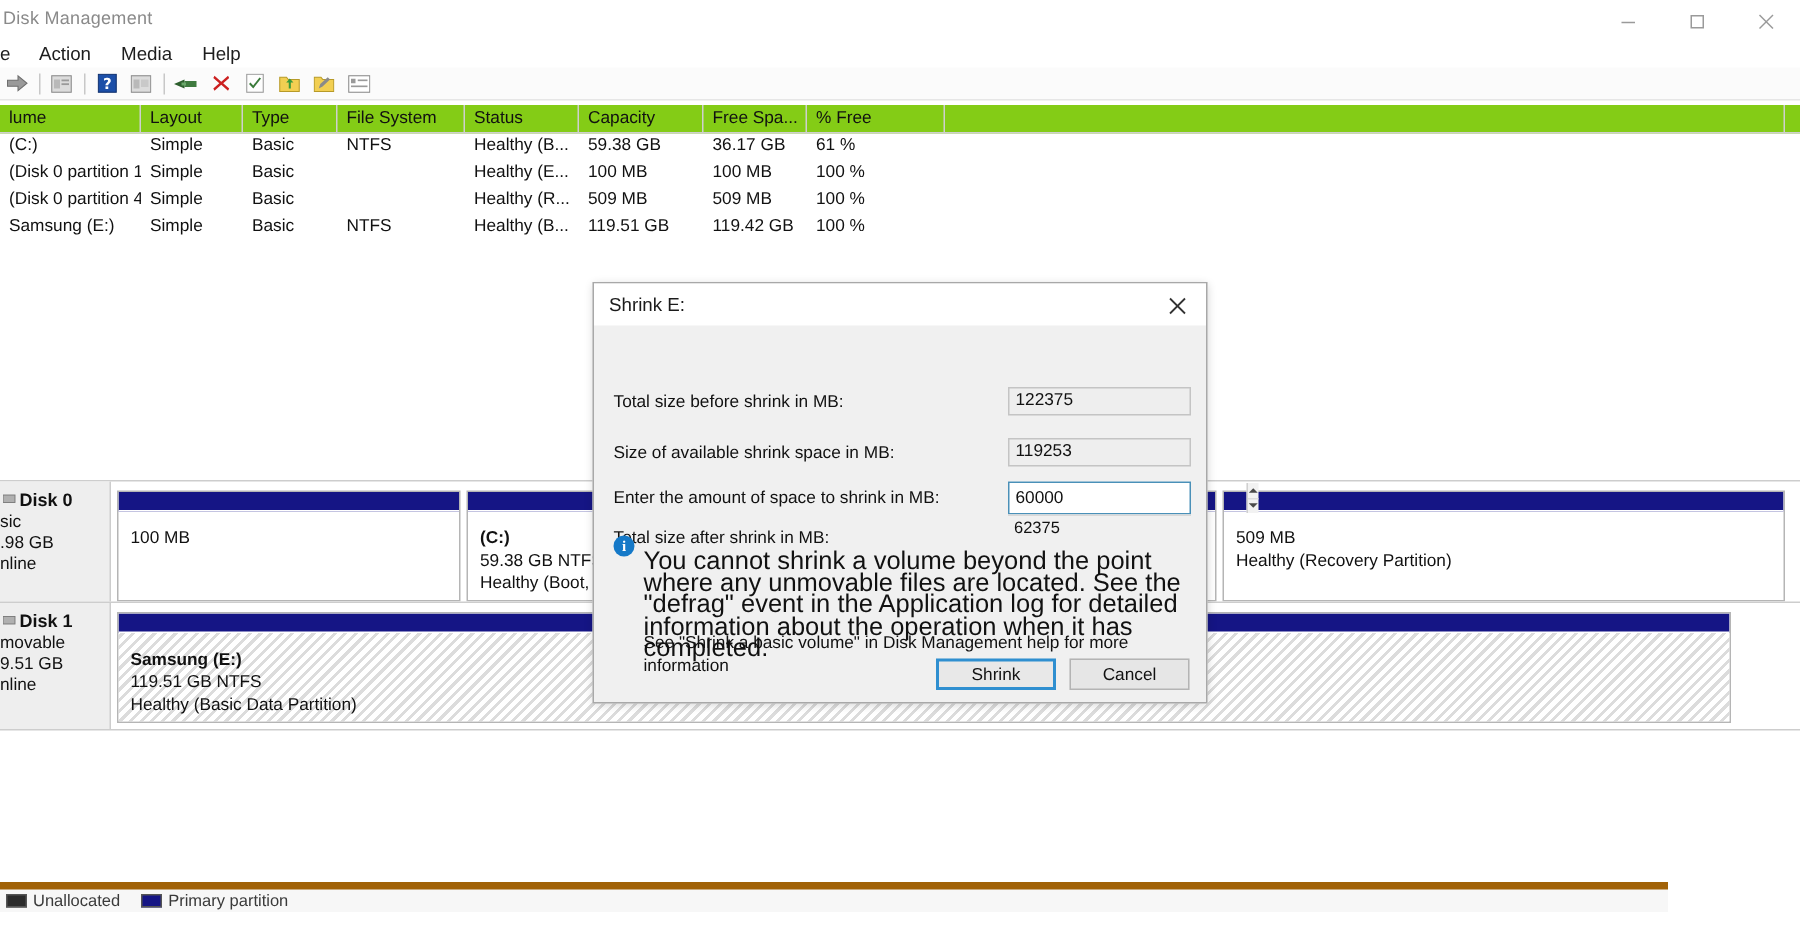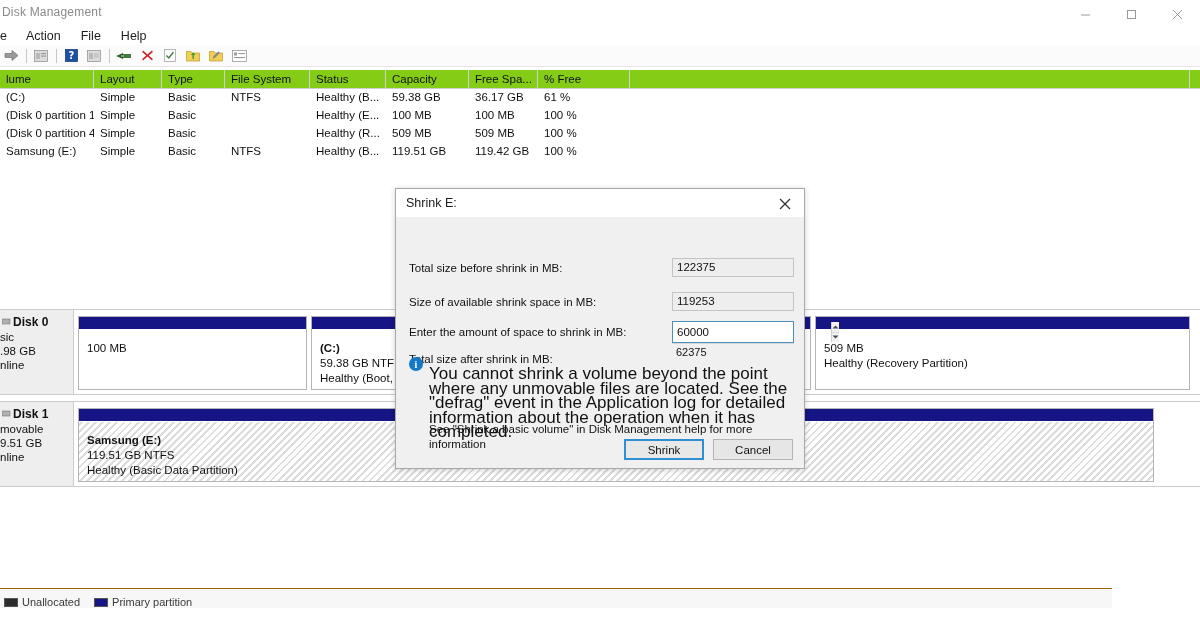--- a/index.html
+++ b/index.html
@@ -154,22 +154,22 @@
     position: absolute; left: 0; top: 13px; right: 0; bottom: 0;
     background: repeating-linear-gradient(
       -45deg, #ffffff 0 3px, #dcdcdc 3px 5px);
   }
   .part.selected .ptxt { position: relative; z-index: 2; }
 
   
   .legend {
     position: absolute; left: 0; bottom: 0; width: 1112px; height: 20px;
     background: #f7f7f7;
-    border-top: 1px solid #a16207;
-    display: flex; align-items: flex-end; gap: 14px;
+    border-top: 5px solid #a16207;
+    display: flex; align-items: center; gap: 14px;
     padding-left: 4px;
     overflow: hidden;
   }
   .legend-item { display: flex; align-items: center; gap: 4px; }
   .legend-sw { width: 14px; height: 9px; border: 1px solid #555; }
   .legend-lbl { font-size: 11px; color: #3a3a3a; white-space: nowrap; }
 
   
   .dialog {
     position: absolute; left: 395px; top: 188px;
@@ -320,21 +320,21 @@
             <line x1="1" y1="1" x2="10" y2="10" stroke="#9a9a9a" stroke-width="1"></line>
             <line x1="10" y1="1" x2="1" y2="10" stroke="#9a9a9a" stroke-width="1"></line>
           </svg>
       </div>
     </div>
   </div>
 
   <div class="menubar">
     <div class="menuitem clipped">e</div>
     <div class="menuitem">Action</div>
-    <div class="menuitem">File</div>
+    <div class="menuitem">Media</div>
     <div class="menuitem">Help</div>
   </div>
 
   <div class="toolbar">
     <div class="tb-ico">
       <svg width="15" height="13" viewBox="0 0 15 13">
         <path d="M1 4.5 H8 V1.5 L14 6.5 L8 11.5 V8.5 H1 Z" fill="#9a9a9a" stroke="#6e6e6e" stroke-width="0.7"></path>
       </svg>
     </div>
     <div class="tb-sep"></div>
@@ -457,21 +457,21 @@
         <div class="c w5">119.51 GB</div>
         <div class="c w6">119.42 GB</div>
         <div class="c w7">100 %</div>
       </div>
 
     </div>
   </div>
 
   <div class="diskview">
 
-    <div class="diskrow" style="top:148px; height:86px;">
+    <div class="diskrow" style="top:159px; height:86px;">
       <div class="disk-info">
         <div class="dname">
           <span class="disk-ico">
             <svg width="9" height="9" viewBox="0 0 9 9">
                 <rect x="0" y="2" width="8" height="5" fill="#b0b0b0" stroke="#777" stroke-width="0.6"></rect>
               </svg>
           </span>
           <span>Disk 0</span>
         </div>
         <div class="dline">sic</div>

